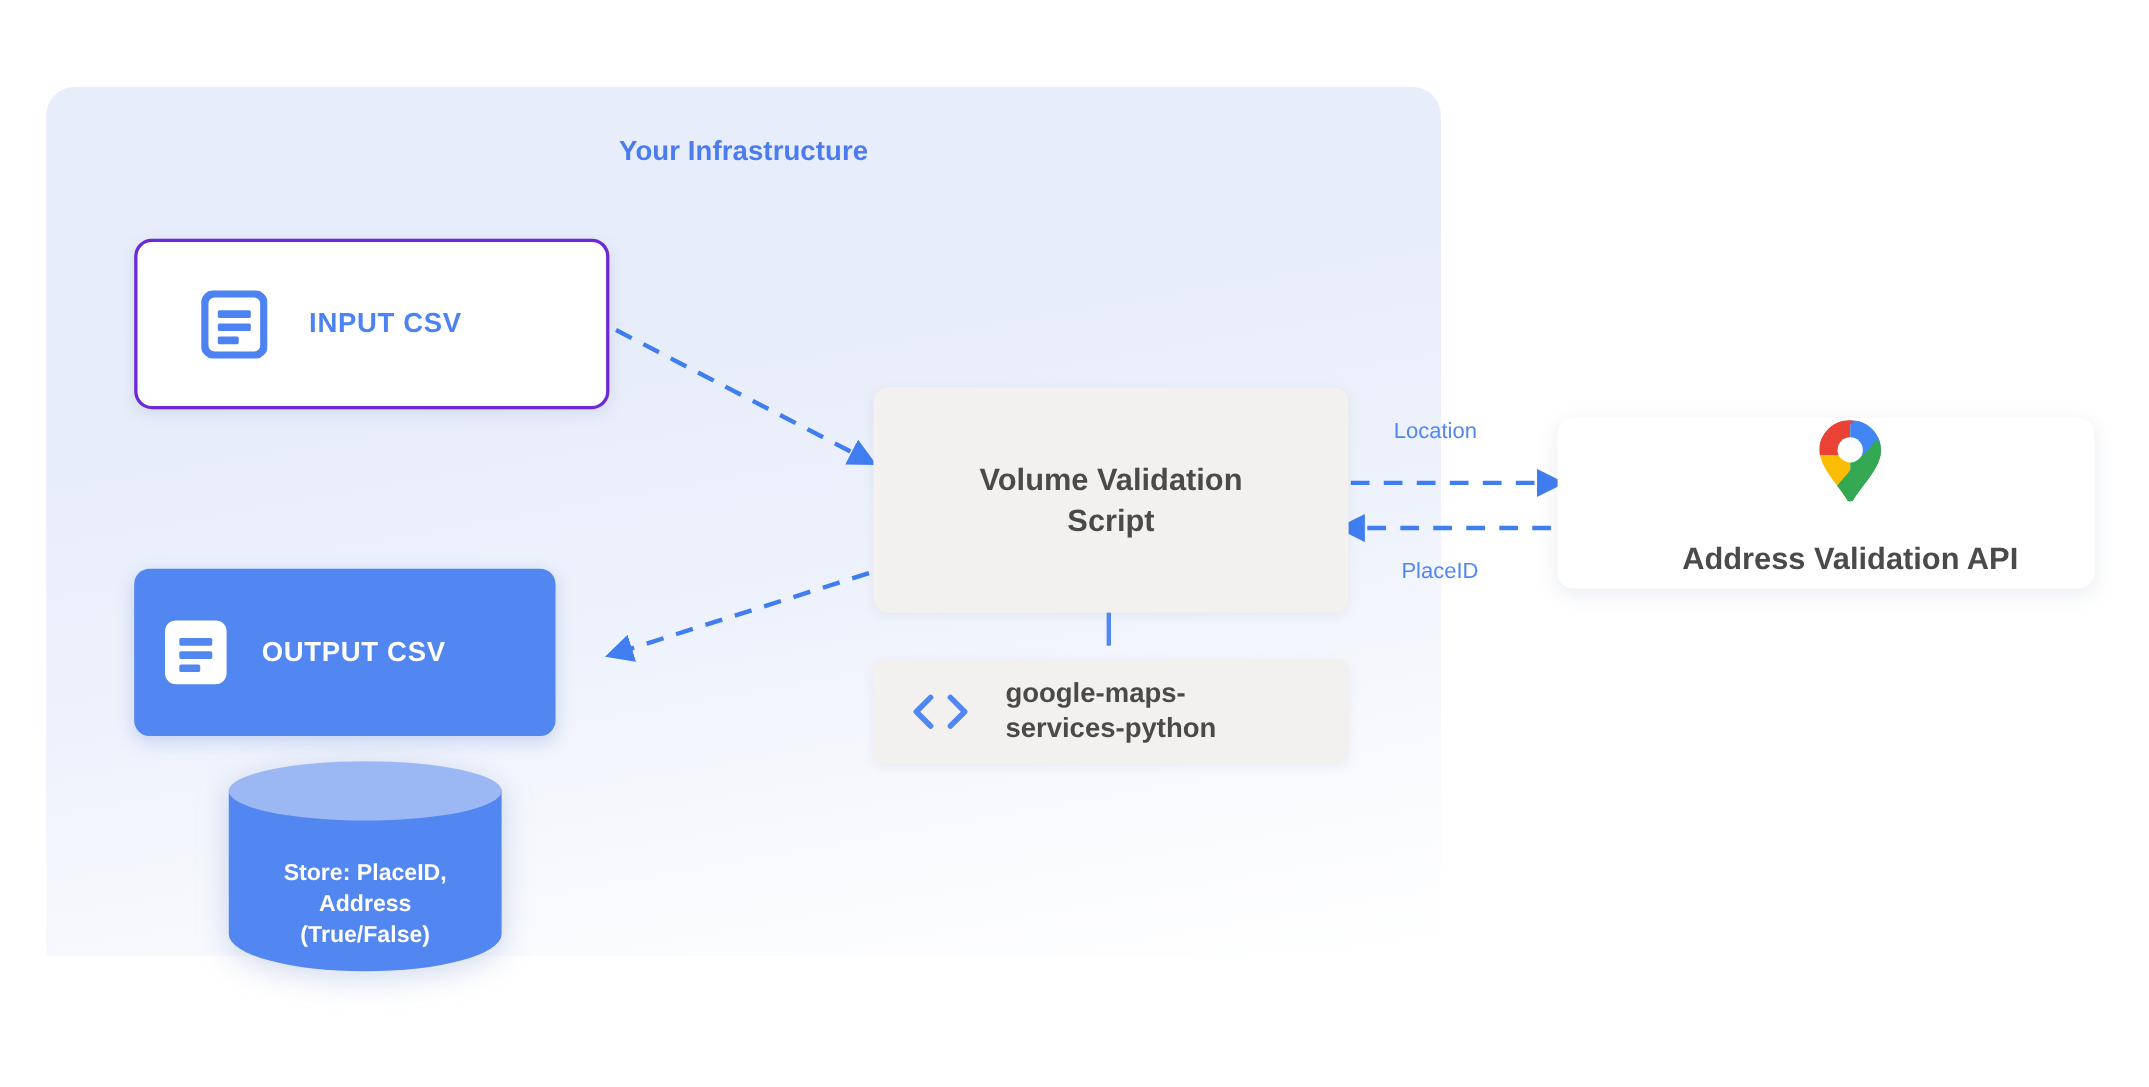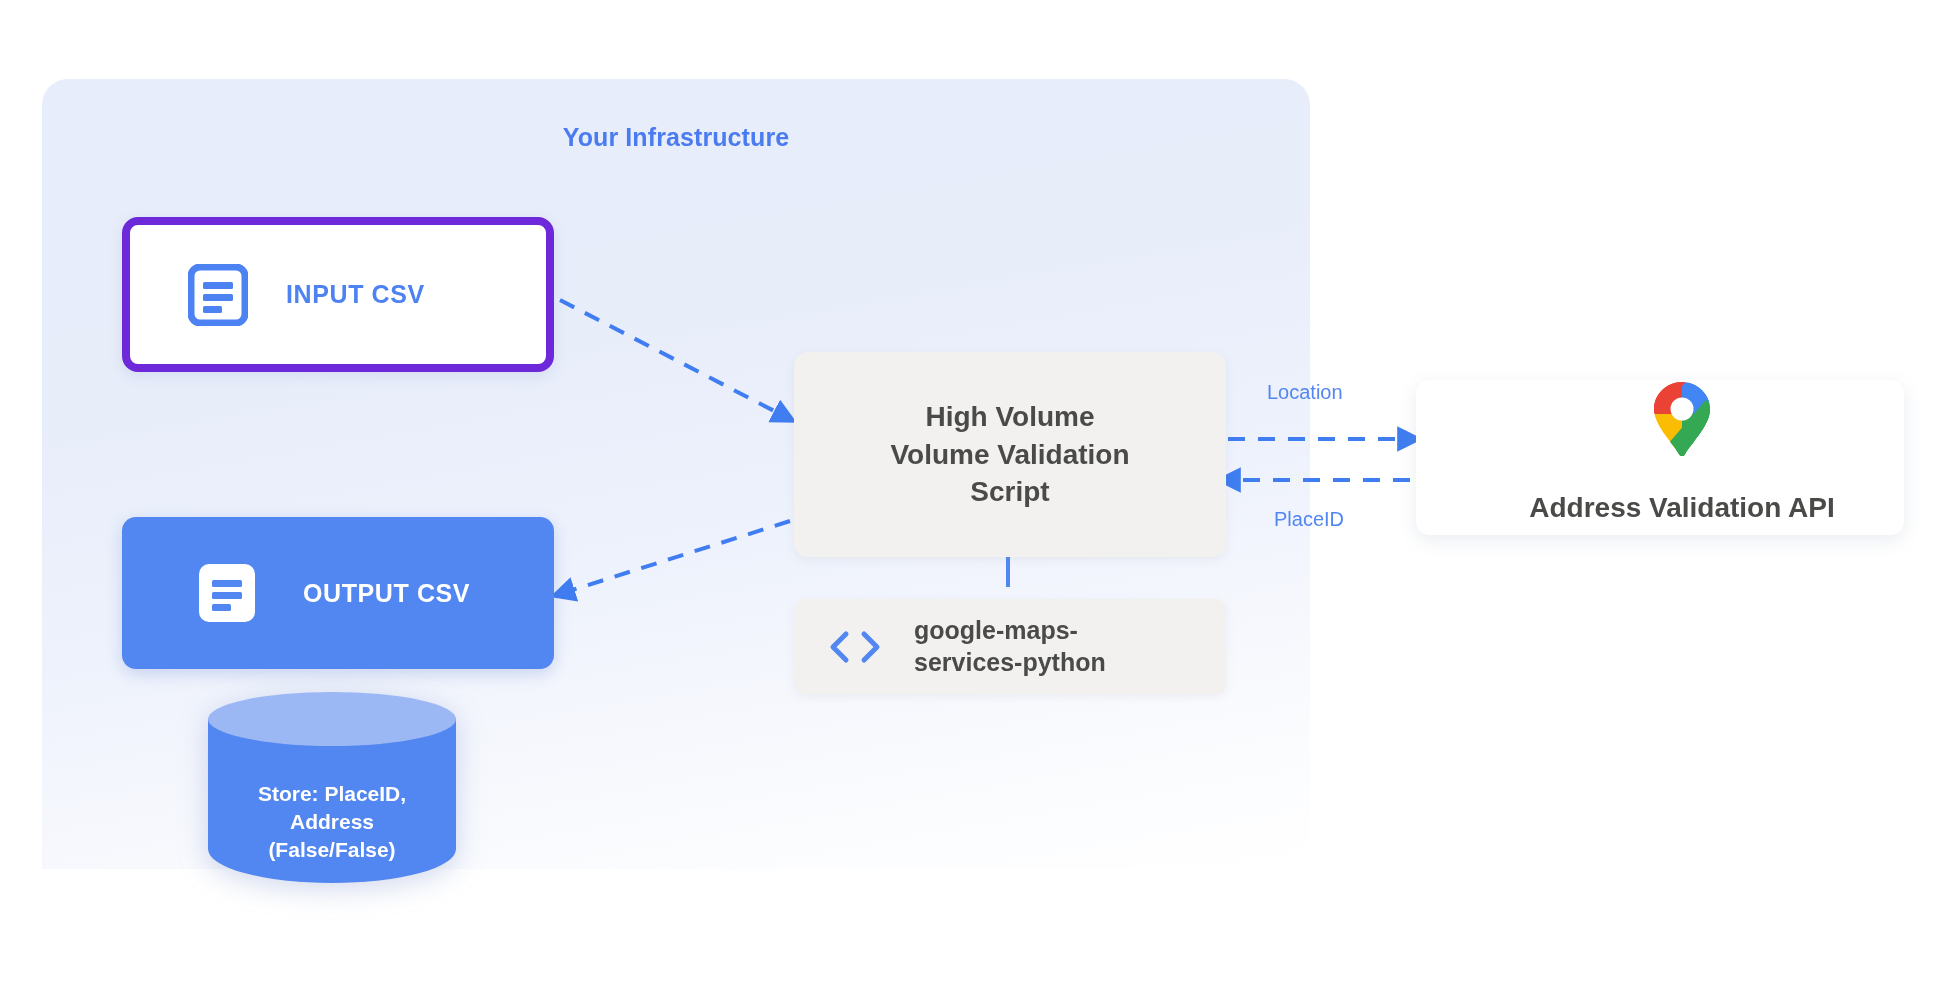--- a/index.html
+++ b/index.html
@@ -59,43 +59,43 @@
     align-items: center;
   }
 
   
   .input-csv {
     left: 122px;
     top: 170px;
     width: 432px;
     height: 155px;
     background: #ffffff;
-    border: 8px solid #6d28d9;
+    border: 3px solid #6d28d9;
     border-radius: 16px;
     padding-left: 58px;
     gap: 38px;
     box-shadow: 0 4px 14px rgba(80,110,180,0.13);
   }
   .label-input {
     font-size: 25px;
     font-weight: bold;
     color: #4d82f3;
     letter-spacing: 0.6px;
   }
 
   
   .output-csv {
     left: 122px;
     top: 470px;
-    width: 432px;
+    width: 383px;
     height: 152px;
     background: #5286f0;
     border-radius: 14px;
-    padding-left: 75px;
-    gap: 46px;
+    padding-left: 26px;
+    gap: 30px;
     box-shadow: 0 5px 16px rgba(70,110,200,0.24);
   }
   .label-output {
     font-size: 25px;
     font-weight: bold;
     color: #ffffff;
     letter-spacing: 0.6px;
   }
 
   
@@ -276,27 +276,26 @@
     </span>
     <span class="label-output">OUTPUT CSV</span>
   </div>
 
   <div class="cylinder">
     <div class="cyl-body"></div>
     <div class="cyl-top"></div>
     <div class="cyl-text">
       <div>Store: PlaceID,</div>
       <div>Address</div>
-      <div>(False/False)</div>
+      <div>(True/False)</div>
     </div>
   </div>
 
   <div class="node script-box">
     <div class="script-text">
-      <div>High Volume</div>
       <div>Volume Validation</div>
       <div>Script</div>
     </div>
   </div>
 
   <div class="connector"></div>
 
   <div class="node lib-box">
     <span class="code-icon">
       <svg viewBox="0 0 58 40" xmlns="http://www.w3.org/2000/svg">

